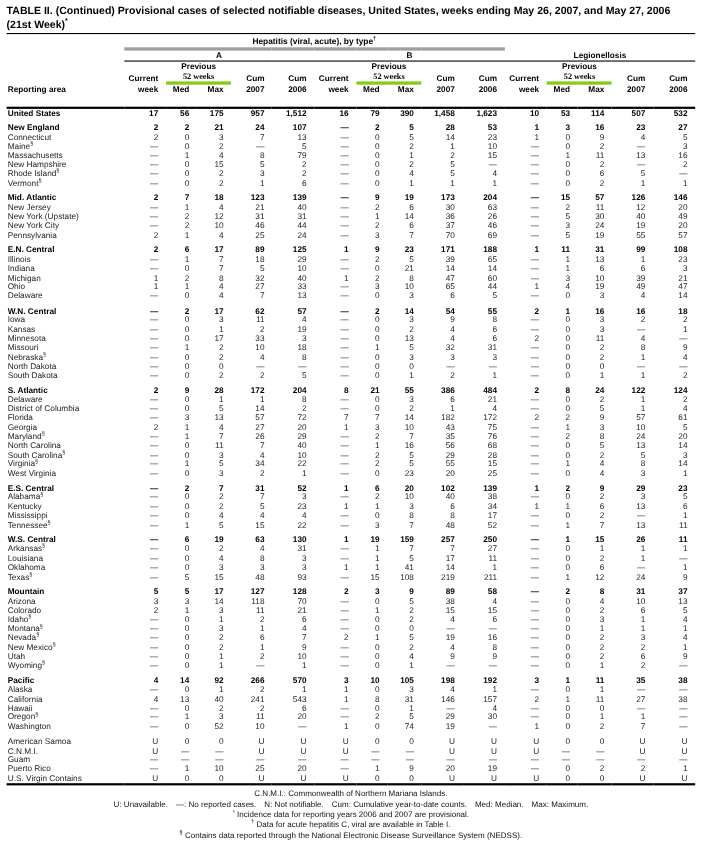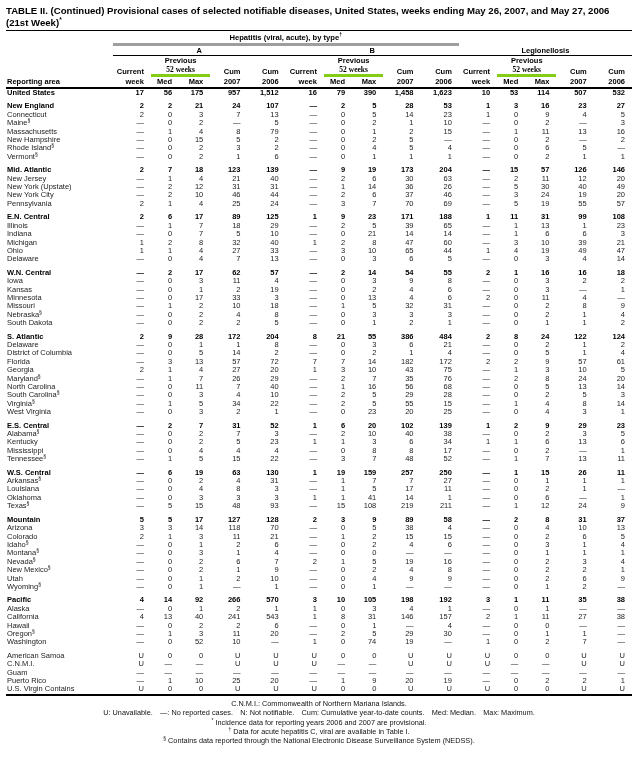--- a/index.html
+++ b/index.html
@@ -25,21 +25,21 @@
     font-size:7.5px; font-weight:normal; padding:0;
     white-space:nowrap; overflow:visible;
   }
   thead th { font-weight:bold; line-height:9px; vertical-align:bottom; }
   .num { text-align:right; padding-right:7px; }
   .lblcell { text-align:left; padding-left:1px; }
   .hepband { text-align:center; border-bottom:3px solid #9e9e9e; padding-bottom:1px; font-size:7.6px; }
   .grp { text-align:center; border-bottom:1px solid #000; }
   .prev { text-align:center; }
   .w52 { text-align:center; border-bottom:3px solid #84cc16;font-family:Liberation Serif, serif; }
-  tr.hrule th { border-bottom:2px solid #000; padding-bottom:1px; }
+  tr.hrule th { border-bottom:2px solid #000; padding-bottom:11px; }
   .ra { vertical-align:bottom; }
   tbody td { line-height:8.4px; color:#1c1c1c; }
   tbody tr.bold td { font-weight:bold; color:#000; }
   tbody tr.gap td { padding-top:5px; }
   .footnotes { margin-top:3px; font-size:7.3px; line-height:9.4px; color:#111;text-align:center; }
   .footnotes div { white-space:normal; }
 </style>
 </head>
 <body>
 
@@ -574,20 +574,38 @@
         <td class="num">3</td>
         <td class="num">3</td>
         <td class="num">3</td>
         <td class="num">—</td>
         <td class="num">0</td>
         <td class="num">2</td>
         <td class="num">1</td>
         <td class="num">4</td>
       </tr>
       <tr class="">
+        <td class="lblcell">North Dakota</td>
+        <td class="num">—</td>
+        <td class="num">0</td>
+        <td class="num">0</td>
+        <td class="num">—</td>
+        <td class="num">—</td>
+        <td class="num">—</td>
+        <td class="num">0</td>
+        <td class="num">0</td>
+        <td class="num">—</td>
+        <td class="num">—</td>
+        <td class="num">—</td>
+        <td class="num">0</td>
+        <td class="num">0</td>
+        <td class="num">—</td>
+        <td class="num">—</td>
+      </tr>
+      <tr class="">
         <td class="lblcell">South Dakota</td>
         <td class="num">—</td>
         <td class="num">0</td>
         <td class="num">2</td>
         <td class="num">2</td>
         <td class="num">5</td>
         <td class="num">—</td>
         <td class="num">0</td>
         <td class="num">1</td>
         <td class="num">2</td>

